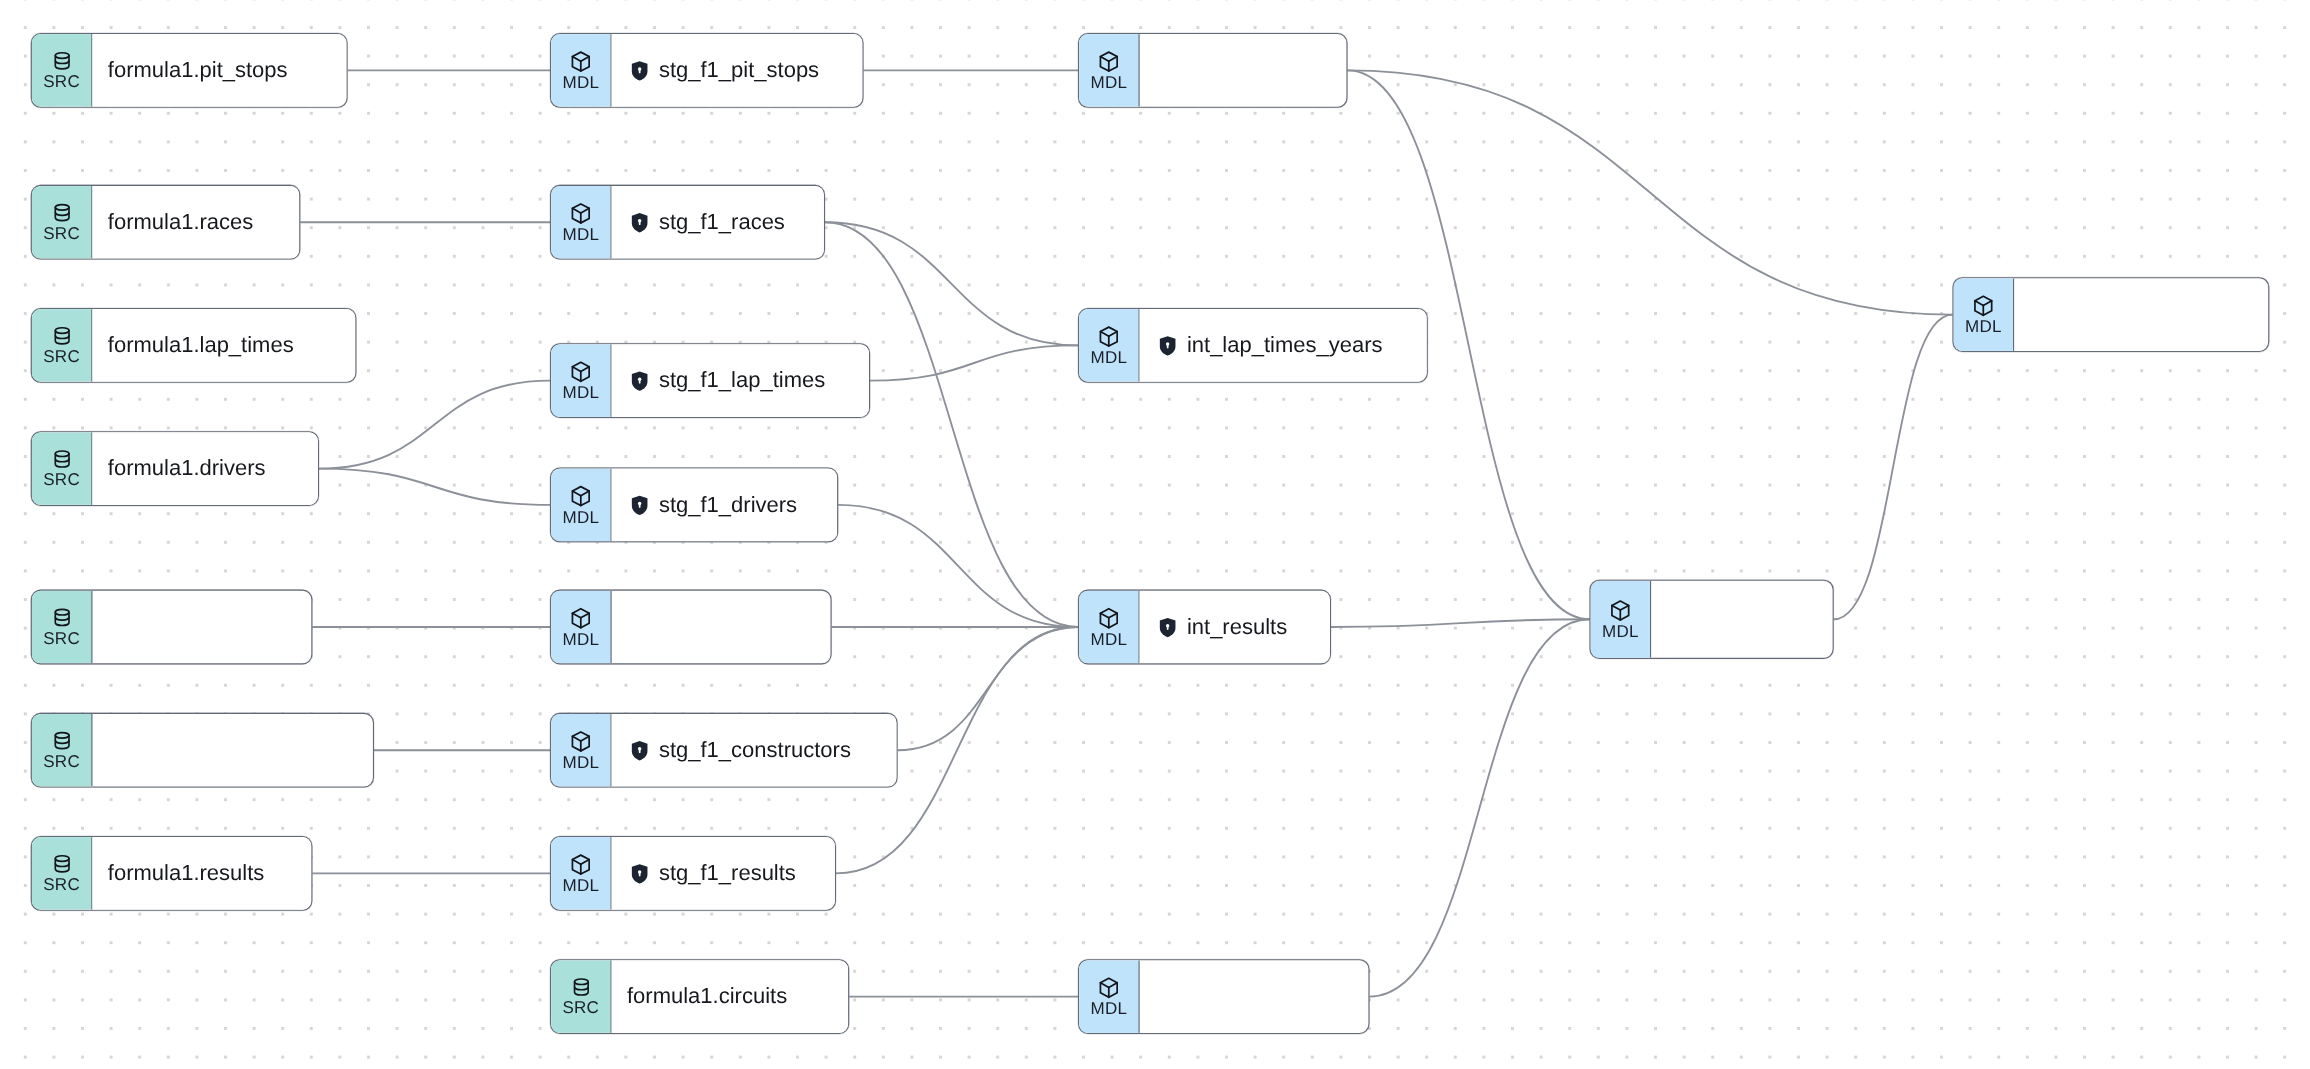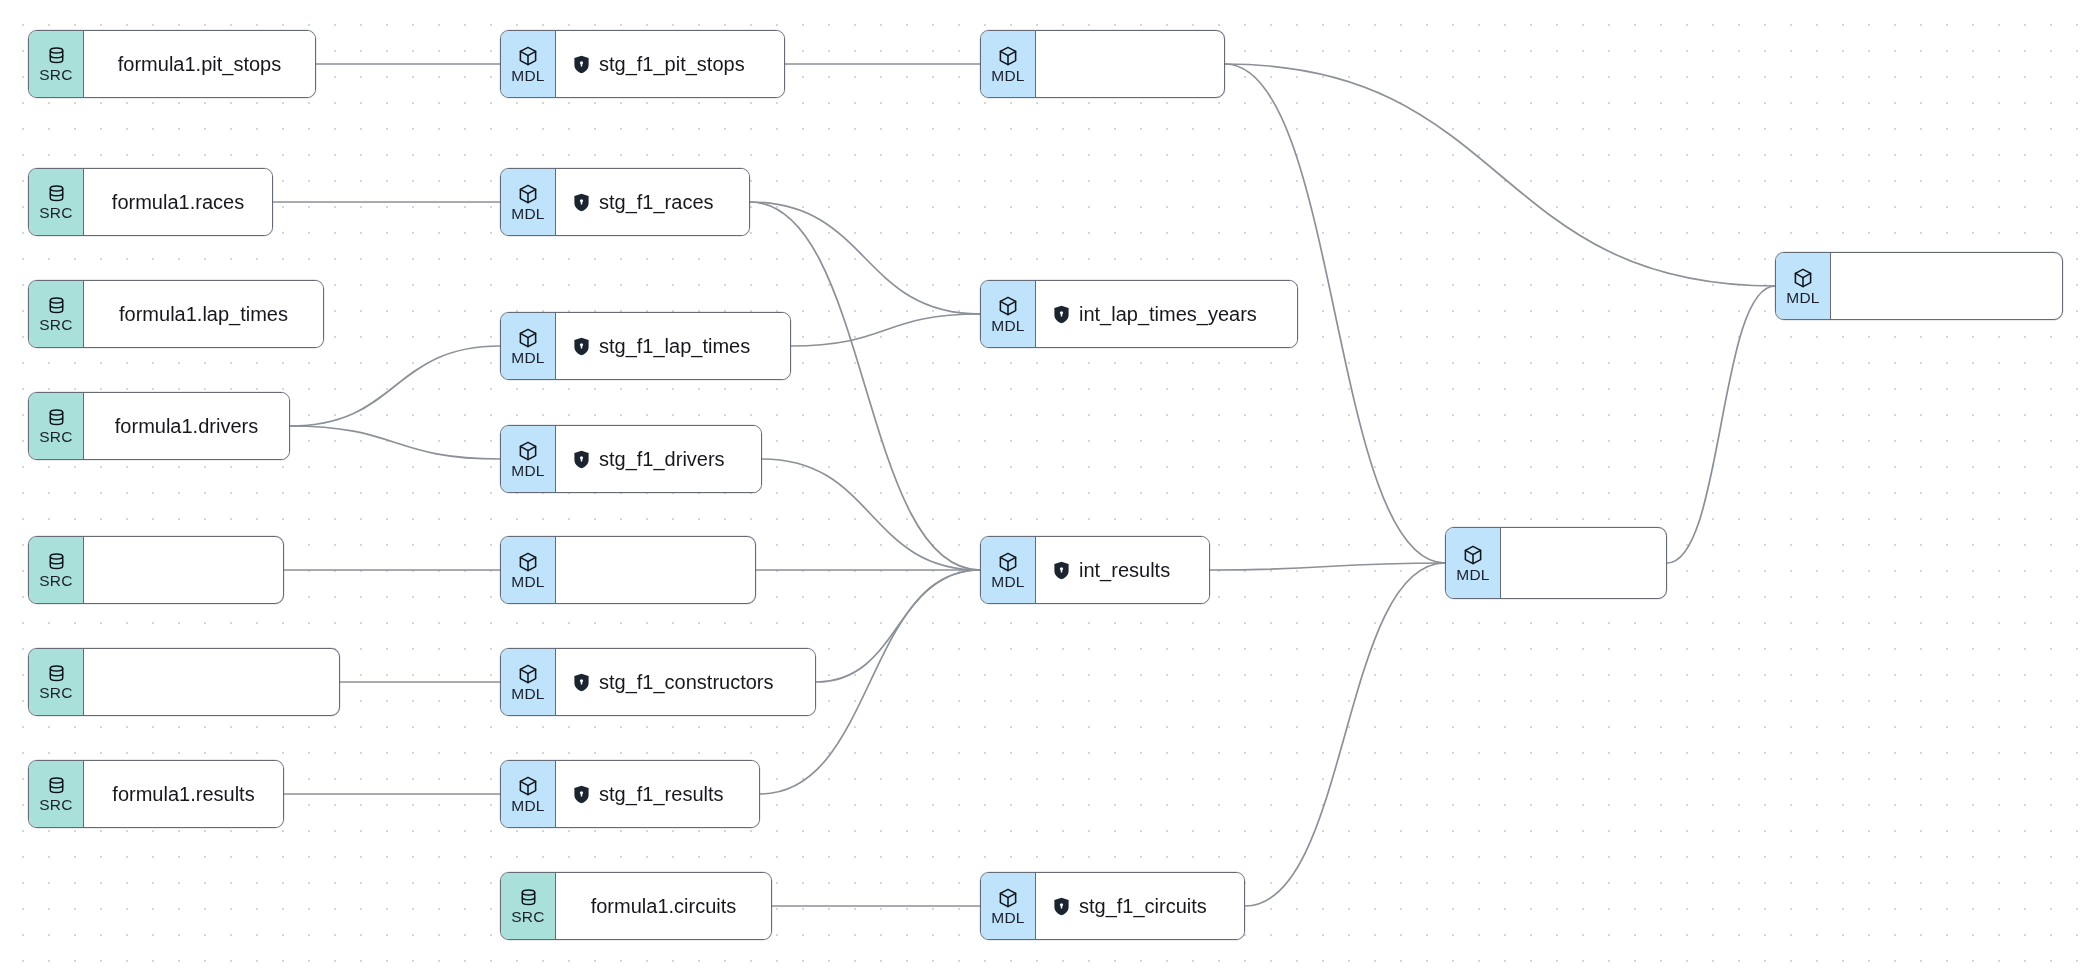--- a/index.html
+++ b/index.html
@@ -41,21 +41,21 @@
   .badge .glyph{display:block;line-height:0;}
   .badge .btxt{
     font-size:15.5px;letter-spacing:.2px;color:#1b1f2a;
     font-family:"Liberation Sans","DejaVu Sans",sans-serif;
     line-height:1;
   }
   .body{
     flex:1 1 auto;display:flex;align-items:center;
     gap:9px;padding:12px 17px;background:#ffffff;
   }
-  .node.src .body{justify-content:center;padding:0 14px;}
+  .node.src .body{justify-content:flex-start;padding:0 14px;}
   .shield{flex:0 0 auto;line-height:0;}
   .label{
     font-size:20px;color:#16181d;white-space:nowrap;
     font-family:"Liberation Sans","DejaVu Sans",sans-serif;
   }
   .node.src .label{font-size:20px;}
 </style>
 </head>
 <body>
 
@@ -302,28 +302,20 @@
       </div>
       <div class="node mdl" style="left: 980px; top: 872px; width: 265px; height: 68px;">
         <div class="badge">
           <span class="glyph"><svg width="22" height="22" viewBox="0 0 24 24" fill="none" stroke="#12151c" stroke-width="1.7" stroke-linejoin="round" stroke-linecap="round">
               <path d="M12 2.6 20.3 7v10L12 21.4 3.7 17V7Z"></path>
               <path d="M3.7 7 12 11.6 20.3 7"></path>
               <path d="M12 11.6v9.8"></path>
             </svg></span>
           <span class="btxt">MDL</span>
         </div>
-        <div class="body">
-          <span class="shield"><svg width="17" height="19" viewBox="0 0 20 23" aria-hidden="true">
-              <path d="M10 .9 18.6 3.7v8.1c0 5.1-3.6 8.5-8.6 10.3C5 20.3 1.4 16.9 1.4 11.8V3.7Z" fill="#1b2430"></path>
-              <circle cx="10" cy="9.4" r="1.9" fill="#ffffff"></circle>
-              <rect x="9.05" y="9.9" width="1.9" height="4.2" rx=".95" fill="#ffffff"></rect>
-            </svg></span>
-          <span class="label">stg_f1_circuits</span>
-        </div>
       </div>
       <div class="node mdl" style="left: 980px; top: 30px; width: 245px; height: 68px;">
         <div class="badge">
           <span class="glyph"><svg width="22" height="22" viewBox="0 0 24 24" fill="none" stroke="#12151c" stroke-width="1.7" stroke-linejoin="round" stroke-linecap="round">
               <path d="M12 2.6 20.3 7v10L12 21.4 3.7 17V7Z"></path>
               <path d="M3.7 7 12 11.6 20.3 7"></path>
               <path d="M12 11.6v9.8"></path>
             </svg></span>
           <span class="btxt">MDL</span>
         </div>

